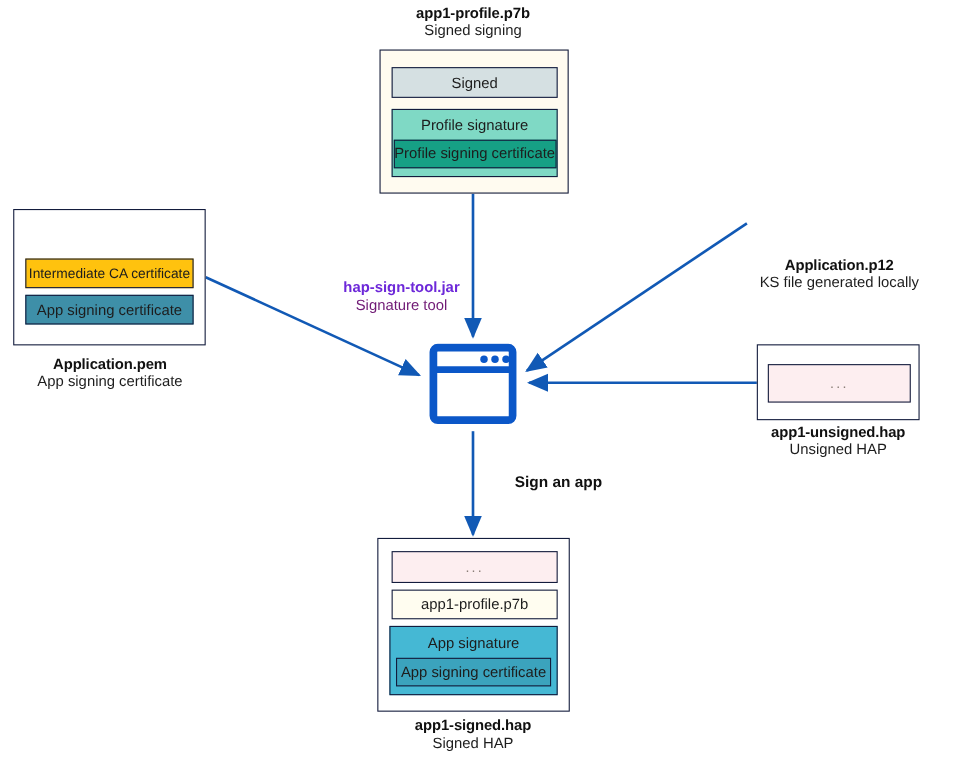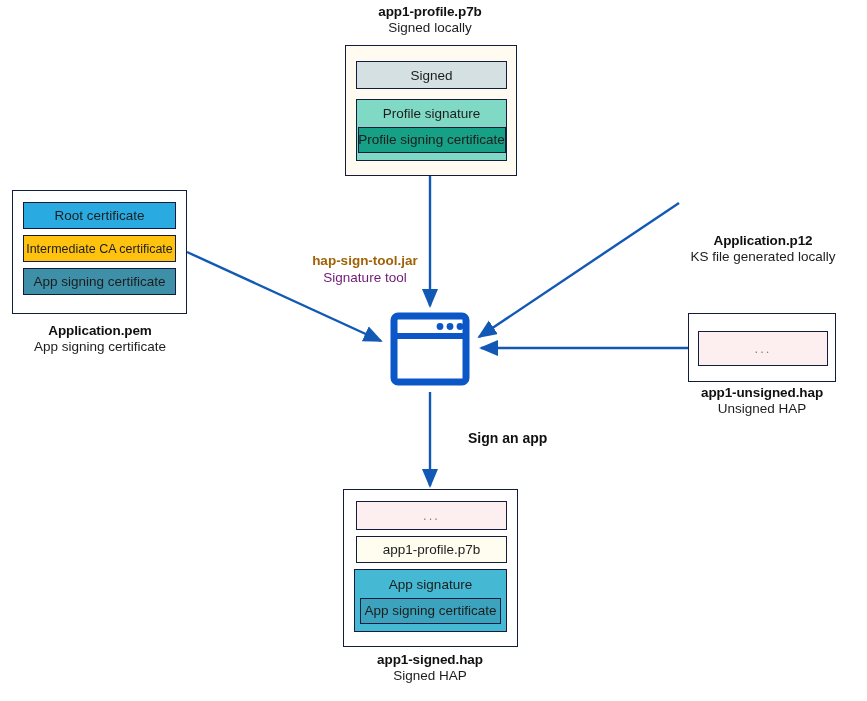--- a/index.html
+++ b/index.html
@@ -90,21 +90,21 @@
   .tool-label {
     position: absolute;
     text-align: center;
     line-height: 1.25;
     white-space: nowrap;
   }
   .tool-label .tl-title {
     display: block;
     font-weight: bold;
     font-size: 13.5px;
-    color: #a16207;
+    color: #6d28d9;
   }
   .tool-label .tl-sub {
     display: block;
     font-size: 13.5px;
     color: #701a75;
   }
   .sign-label {
     position: absolute;
     font-weight: bold;
     font-size: 14px;
@@ -136,40 +136,37 @@
 
     <line x1="679" y1="203" x2="479" y2="337" stroke="#1159b5" stroke-width="2.4" marker-end="url(#ah)"></line>
 
     <line x1="689" y1="348" x2="481" y2="348" stroke="#1159b5" stroke-width="2.4" marker-end="url(#ah)"></line>
 
     <line x1="430" y1="392" x2="430" y2="486" stroke="#1159b5" stroke-width="2.4" marker-end="url(#ah)"></line>
   </svg>
 
   <div class="caption" style="left:330px; top:4px; width:200px;">
     <span class="cap-title">app1-profile.p7b</span>
-    <span class="cap-sub">Signed locally</span>
+    <span class="cap-sub">Signed signing</span>
   </div>
 
   <div class="card" style="left:345px; top:45px; width:172px; height:131px; background:#fffbf0;">
     <div class="block" style="position:absolute; left:10px; top:15px; width:151px; height:28px; background:#d5e0e2;">
       <span>Signed</span>
     </div>
 
     <div class="nested-wrap" style="position:absolute; left:10px; top:53px; width:151px; height:62px; background:#7fd9c5;">
       <div class="nested-title" style="margin-top:7px;">Profile signature</div>
       <div class="block" style="width:148px; height:26px; margin-top:6px; background:#16a085;">
         <span>Profile signing certificate</span>
       </div>
     </div>
   </div>
 
   <div class="card" style="left:12px; top:190px; width:175px; height:124px; background:#ffffff;">
-    <div class="block" style="position:absolute; left:10px; top:11px; width:153px; height:27px; background:#29abe2;">
-      <span>Root certificate</span>
-    </div>
     <div class="block" style="position:absolute; left:10px; top:44px; width:153px; height:27px; background:#ffc20e; font-size:12.5px;">
       <span>Intermediate CA certificate</span>
     </div>
     <div class="block" style="position:absolute; left:10px; top:77px; width:153px; height:27px; background:#3e8fa8;">
       <span>App signing certificate</span>
     </div>
   </div>
 
   <div class="caption" style="left:0px; top:323px; width:200px;">
     <span class="cap-title">Application.pem</span>

